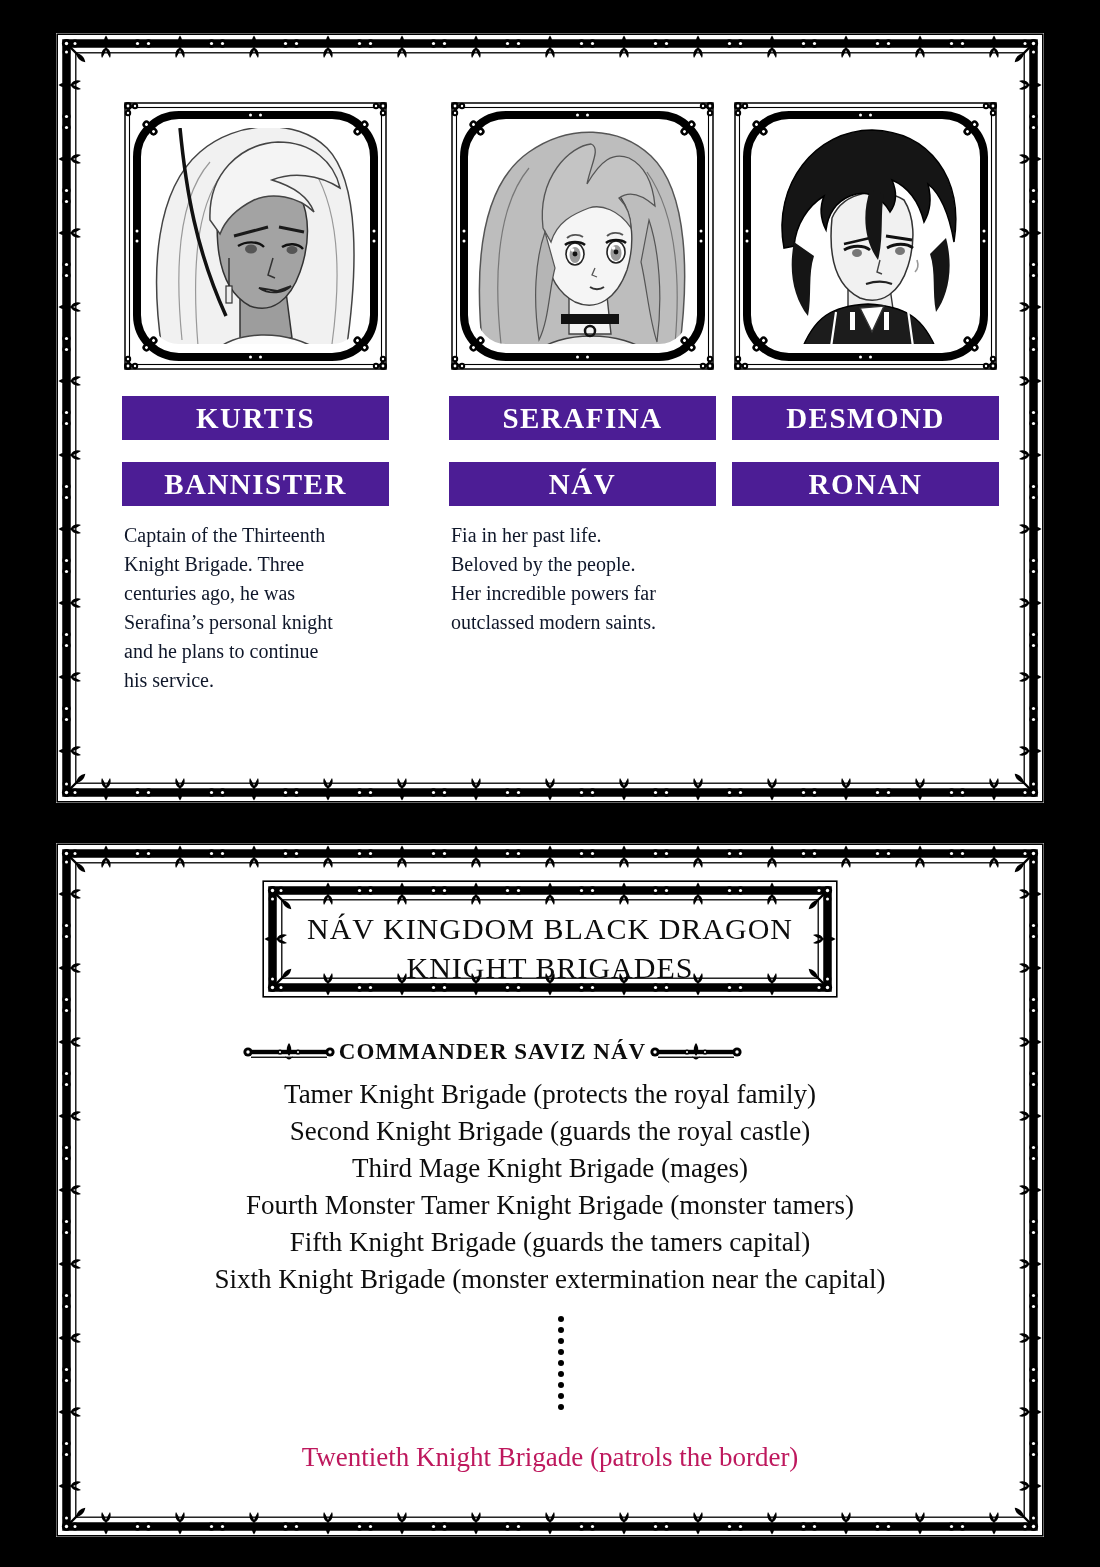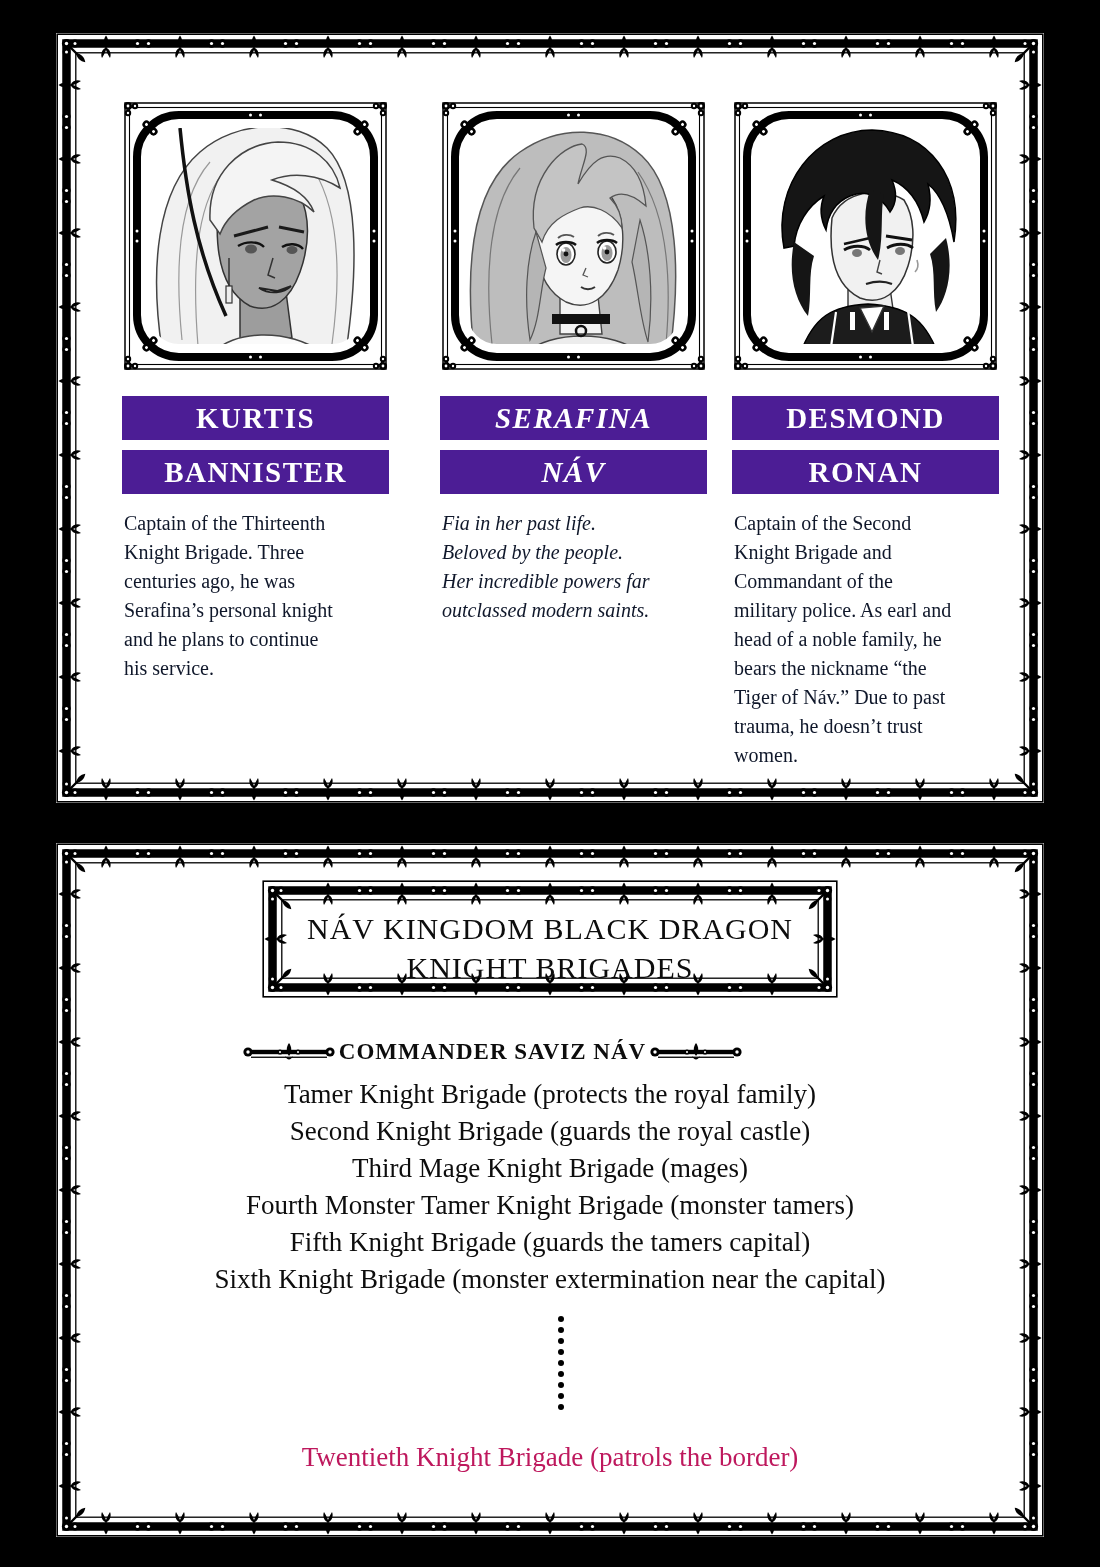--- a/index.html
+++ b/index.html
@@ -9,30 +9,30 @@
     font-family:"Liberation Serif","DejaVu Serif",serif;
     color:#111;
   }
   .panel{position:absolute;background:#fff;}
   #panel-characters{left:56px;top:33px;width:988px;height:770px;}
   #panel-brigades{left:56px;top:843px;width:988px;height:694px;}
   svg.frame{position:absolute;left:0;top:0;pointer-events:none;}
 
   
   .char-card{position:absolute;top:67px;width:267px;}
-  #card-0{left:66px;} #card-1{left:384px;font-style:italic;} #card-2{left:676px;}
+  #card-0{left:66px;} #card-1{left:393px;} #card-2{left:676px;}
   .portrait{width:267px;height:272px;position:relative;}
   .portrait svg{display:block;}
   .nameplate{
     height:44px;background:#4c1d95;color:#fff;
     display:flex;align-items:center;justify-content:center;
     font-size:29px;letter-spacing:1.5px;font-weight:bold;
   }
   .nameplate.first{margin-top:24px;}
-  .nameplate.last{margin-top:10px;}
+  .nameplate.last{margin-top:22px;}
   .desc{
     margin:15px 2px 0 2px;font-size:20px;line-height:29px;
     color:#0f172a;white-space:pre-line;
   }
 
   
   .title-box{position:absolute;top:37px;left:206px;width:576px;height:135px;}
   .title-text{
     position:absolute;inset:0;display:flex;flex-direction:column;
     align-items:center;justify-content:center;
@@ -930,29 +930,20 @@
             </g>
           </g>
       </svg>
     </div>
     <div class="nameplate first">
       <span>DESMOND</span>
     </div>
     <div class="nameplate last">
       <span>RONAN</span>
     </div>
-    <p class="desc">Captain of the Second
-Knight Brigade and
-Commandant of the
-military police. As earl and
-head of a noble family, he
-bears the nickname “the
-Tiger of Náv.” Due to past
-trauma, he doesn’t trust
-women.</p>
   </article>
 </section>
 
 <section class="panel" id="panel-brigades">
   <svg class="frame" width="988" height="694" viewBox="0 0 988 694">
       <rect x="1.2" y="1.2" width="985.6" height="691.6" fill="none" stroke="#000" stroke-width="1.6"></rect>
       <rect x="10.5" y="10.5" width="967" height="673" fill="none" stroke="#000" stroke-width="8.5"></rect>
       <rect x="19.8" y="19.8" width="948.4" height="654.4" fill="none" stroke="#000" stroke-width="1.3"></rect>
       <g transform="translate(50 10.5) rotate(0)">
         <path d="M0,-8 C3,-4 3,1 0,5 C-3,1 -3,-4 0,-8 Z" fill="#000"></path>

